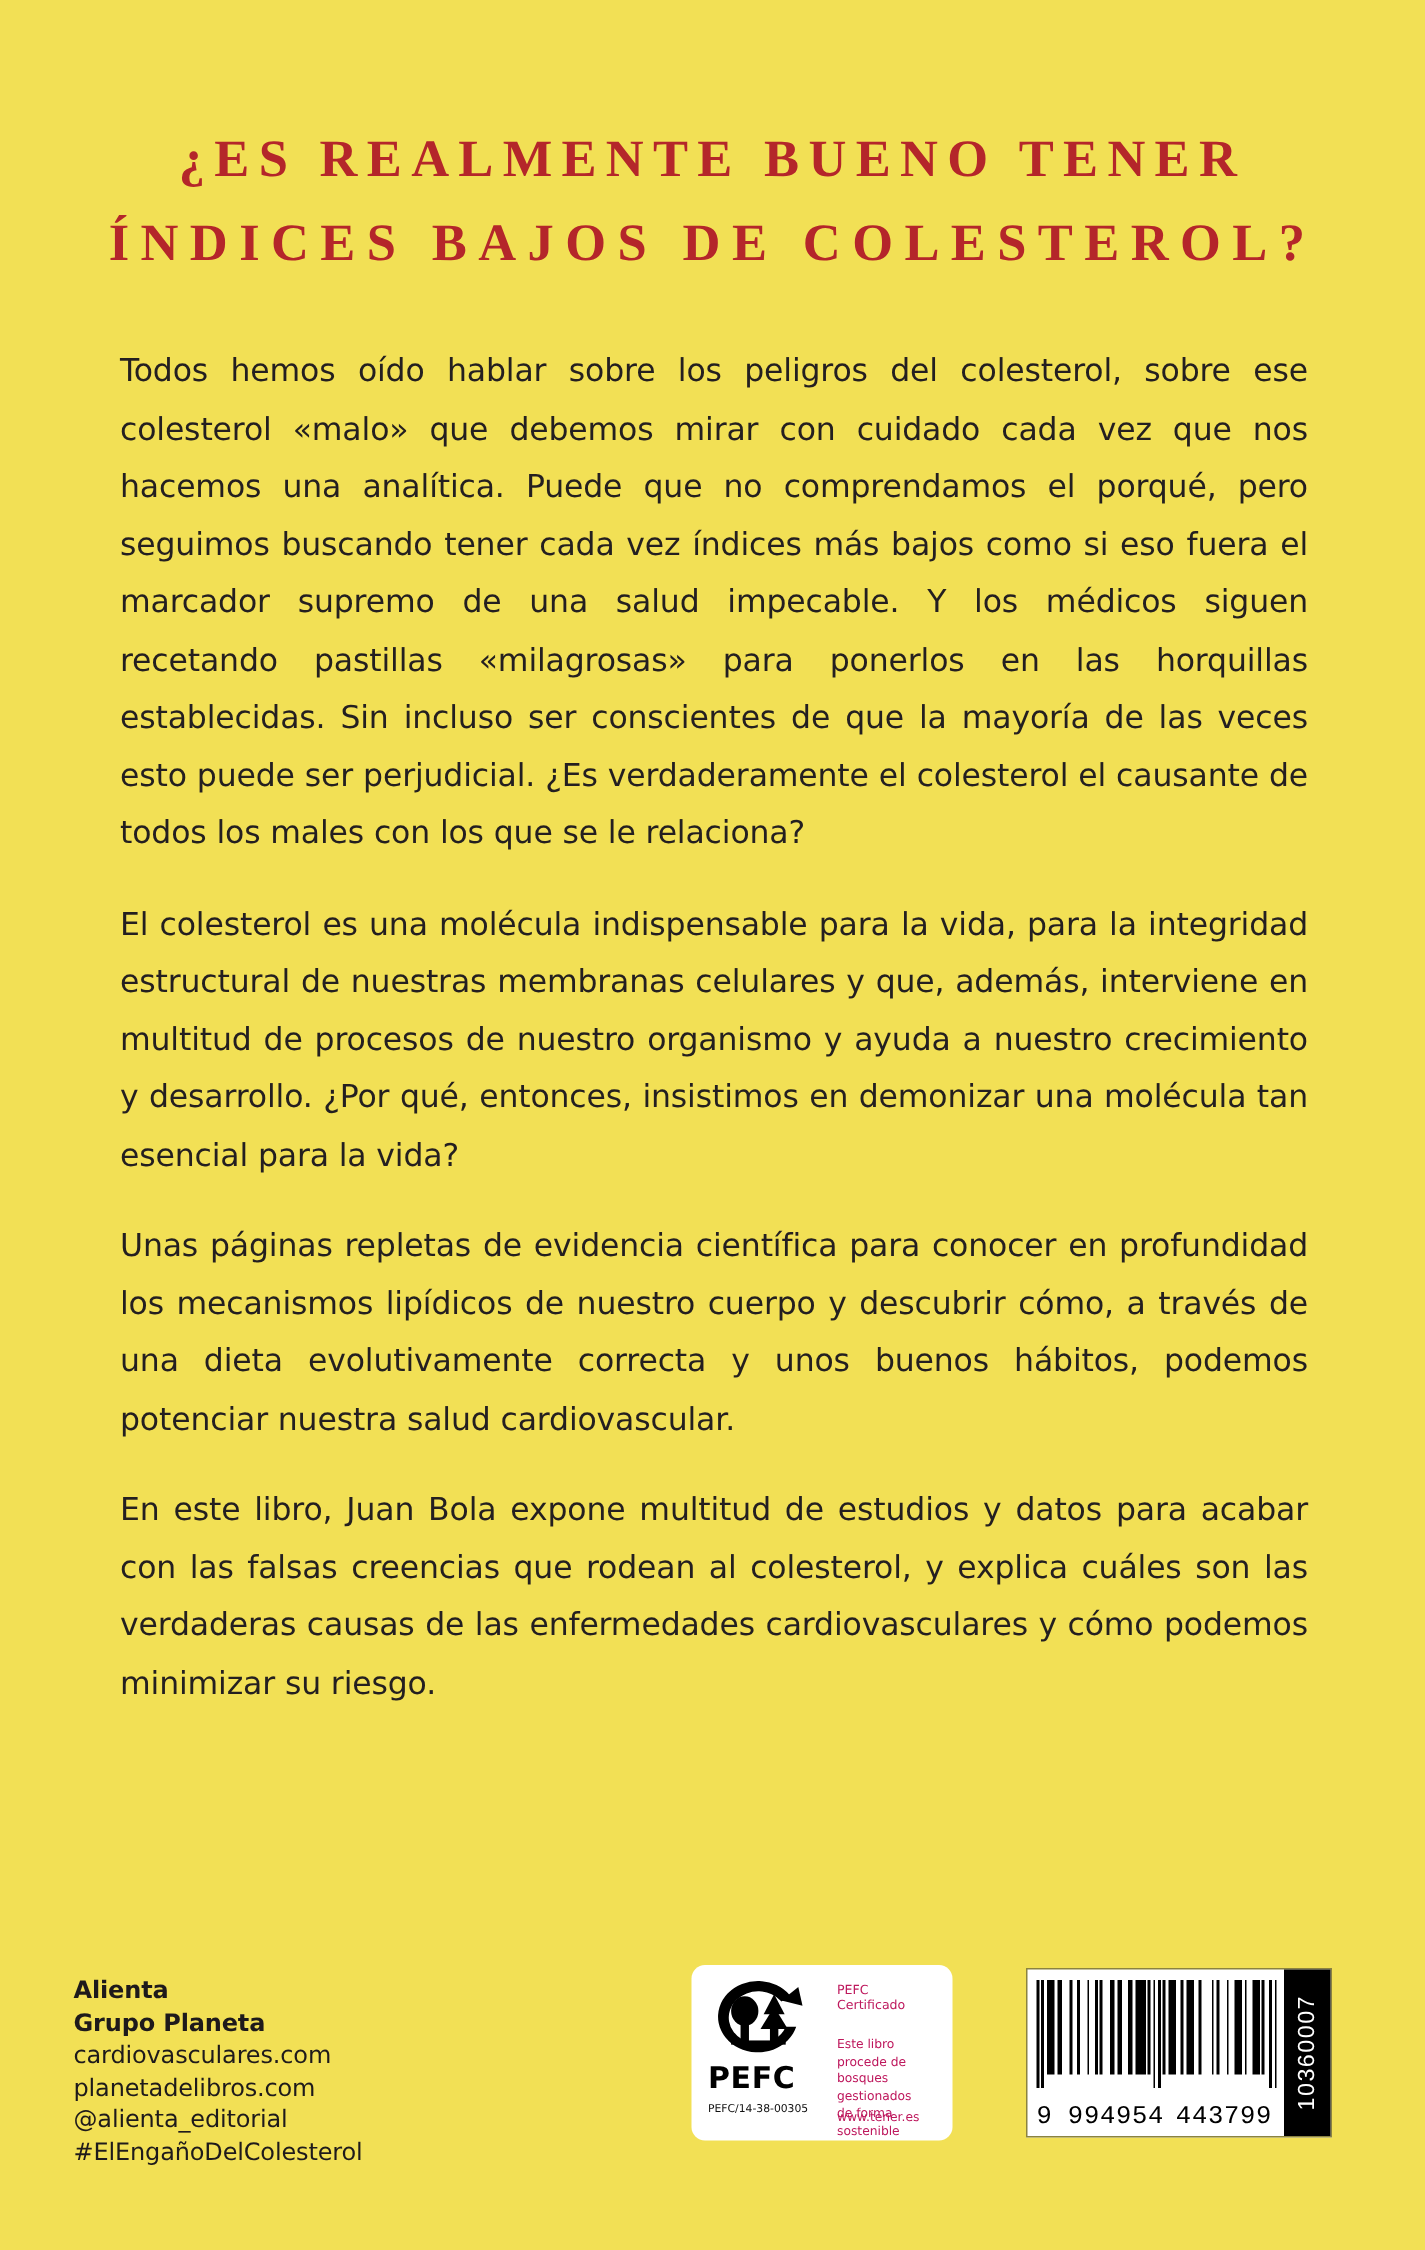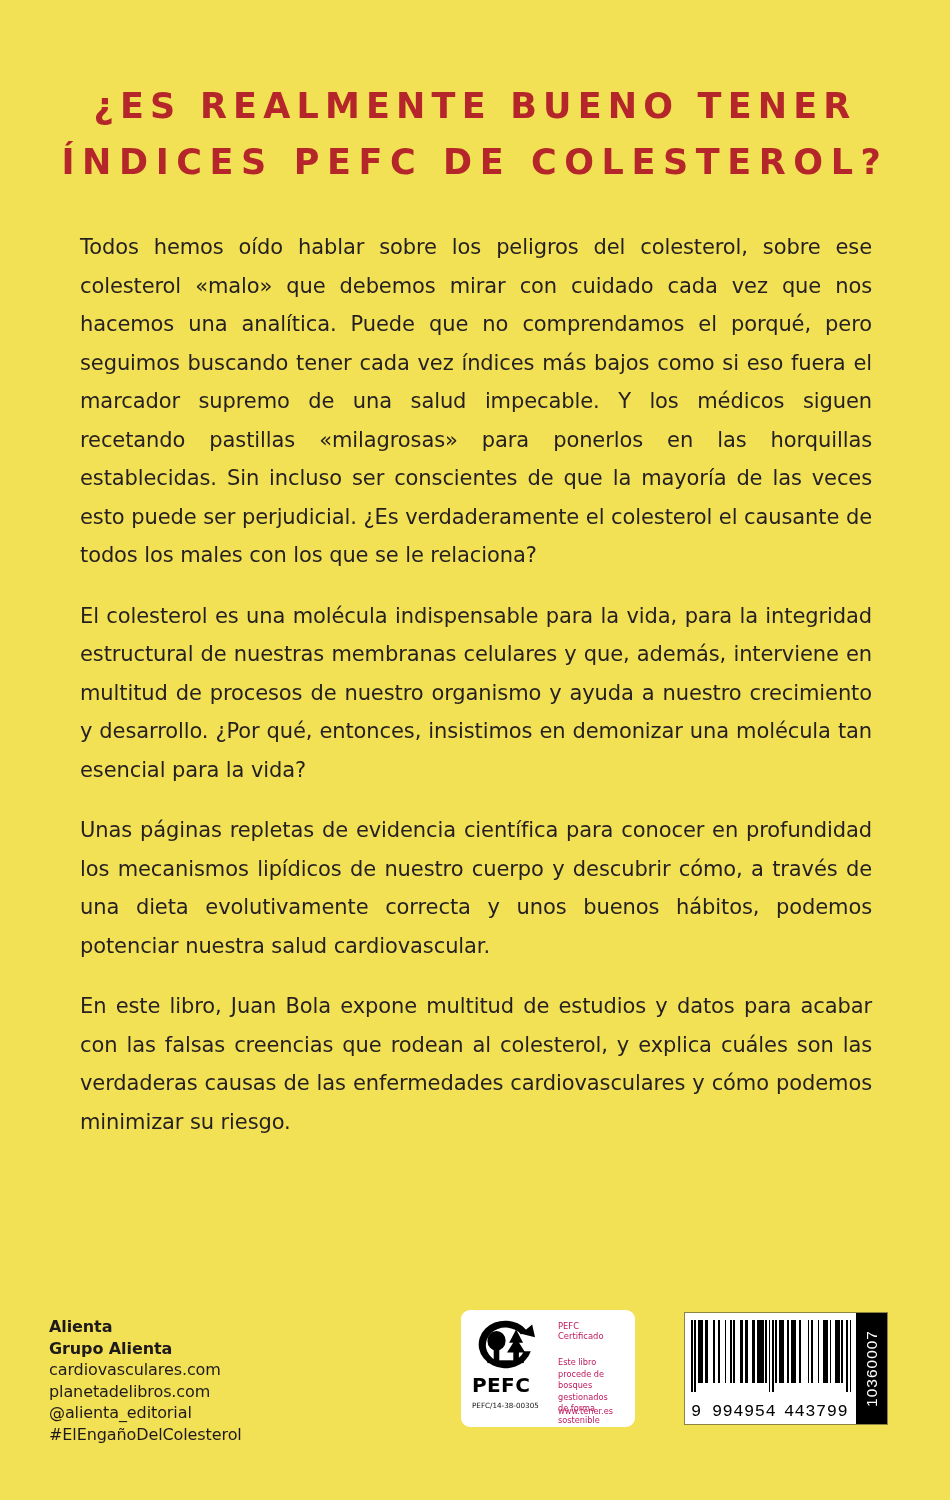--- a/index.html
+++ b/index.html
@@ -31,20 +31,21 @@
     color: #B4262A;
     font-weight: 700;
     font-size: 35px;
     line-height: 56px;
     letter-spacing: 6.2px;
     font-family: "DejaVu Sans", sans-serif;
     white-space: nowrap;
   }
   .headline .hl-line {
     display: block;
+    font-family: Liberation Serif, serif;
   }
   .headline .hl-line-2 {
     letter-spacing: 7.6px;
     font-size: 35px;
   }
 
   
   .body-copy {
     position: absolute;
     left: 80px;
@@ -219,35 +220,35 @@
     white-space: nowrap;
   }
 </style>
 </head>
 <body>
 
 <div class="cover">
 
   <div class="headline">
     <span class="hl-line hl-line-1">¿ES REALMENTE BUENO TENER</span>
-    <span class="hl-line hl-line-2">ÍNDICES PEFC DE COLESTEROL?</span>
+    <span class="hl-line hl-line-2">ÍNDICES BAJOS DE COLESTEROL?</span>
   </div>
 
   <div class="body-copy">
     <p>Todos hemos oído hablar sobre los peligros del colesterol, sobre ese colesterol «malo» que debemos mirar con cuidado cada vez que nos hacemos una analítica. Puede que no comprendamos el porqué, pero seguimos buscando tener cada vez índices más bajos como si eso fuera el marcador supremo de una salud impecable. Y los médicos siguen recetando pastillas «milagrosas» para ponerlos en las horquillas establecidas. Sin incluso ser conscientes de que la mayoría de las veces esto puede ser perjudicial. ¿Es verdaderamente el colesterol el causante de todos los males con los que se le relaciona?</p>
     <p>El colesterol es una molécula indispensable para la vida, para la integridad estructural de nuestras membranas celulares y que, además, interviene en multitud de procesos de nuestro organismo y ayuda a nuestro crecimiento y desarrollo. ¿Por qué, entonces, insistimos en demonizar una molécula tan esencial para la vida?</p>
     <p>Unas páginas repletas de evidencia científica para conocer en profundidad los mecanismos lipídicos de nuestro cuerpo y descubrir cómo, a través de una dieta evolutivamente correcta y unos buenos hábitos, podemos potenciar nuestra salud cardiovascular.</p>
     <p>En este libro, Juan Bola expone multitud de estudios y datos para acabar con las falsas creencias que rodean al colesterol, y explica cuáles son las verdaderas causas de las enfermedades cardiovasculares y cómo podemos minimizar su riesgo.</p>
   </div>
 
   <div class="footer">
 
     <div class="imprint">
       <span class="strong">Alienta</span>
-      <span class="strong">Grupo Alienta</span>
+      <span class="strong">Grupo Planeta</span>
       <span class="reg">cardiovasculares.com</span>
       <span class="reg">planetadelibros.com</span>
       <span class="reg">@alienta_editorial</span>
       <span class="reg">#ElEngañoDelColesterol</span>
     </div>
 
     <div class="pefc">
       <div class="pefc-left">
         <svg class="pefc-mark" viewBox="0 0 100 80" aria-hidden="true">
 

